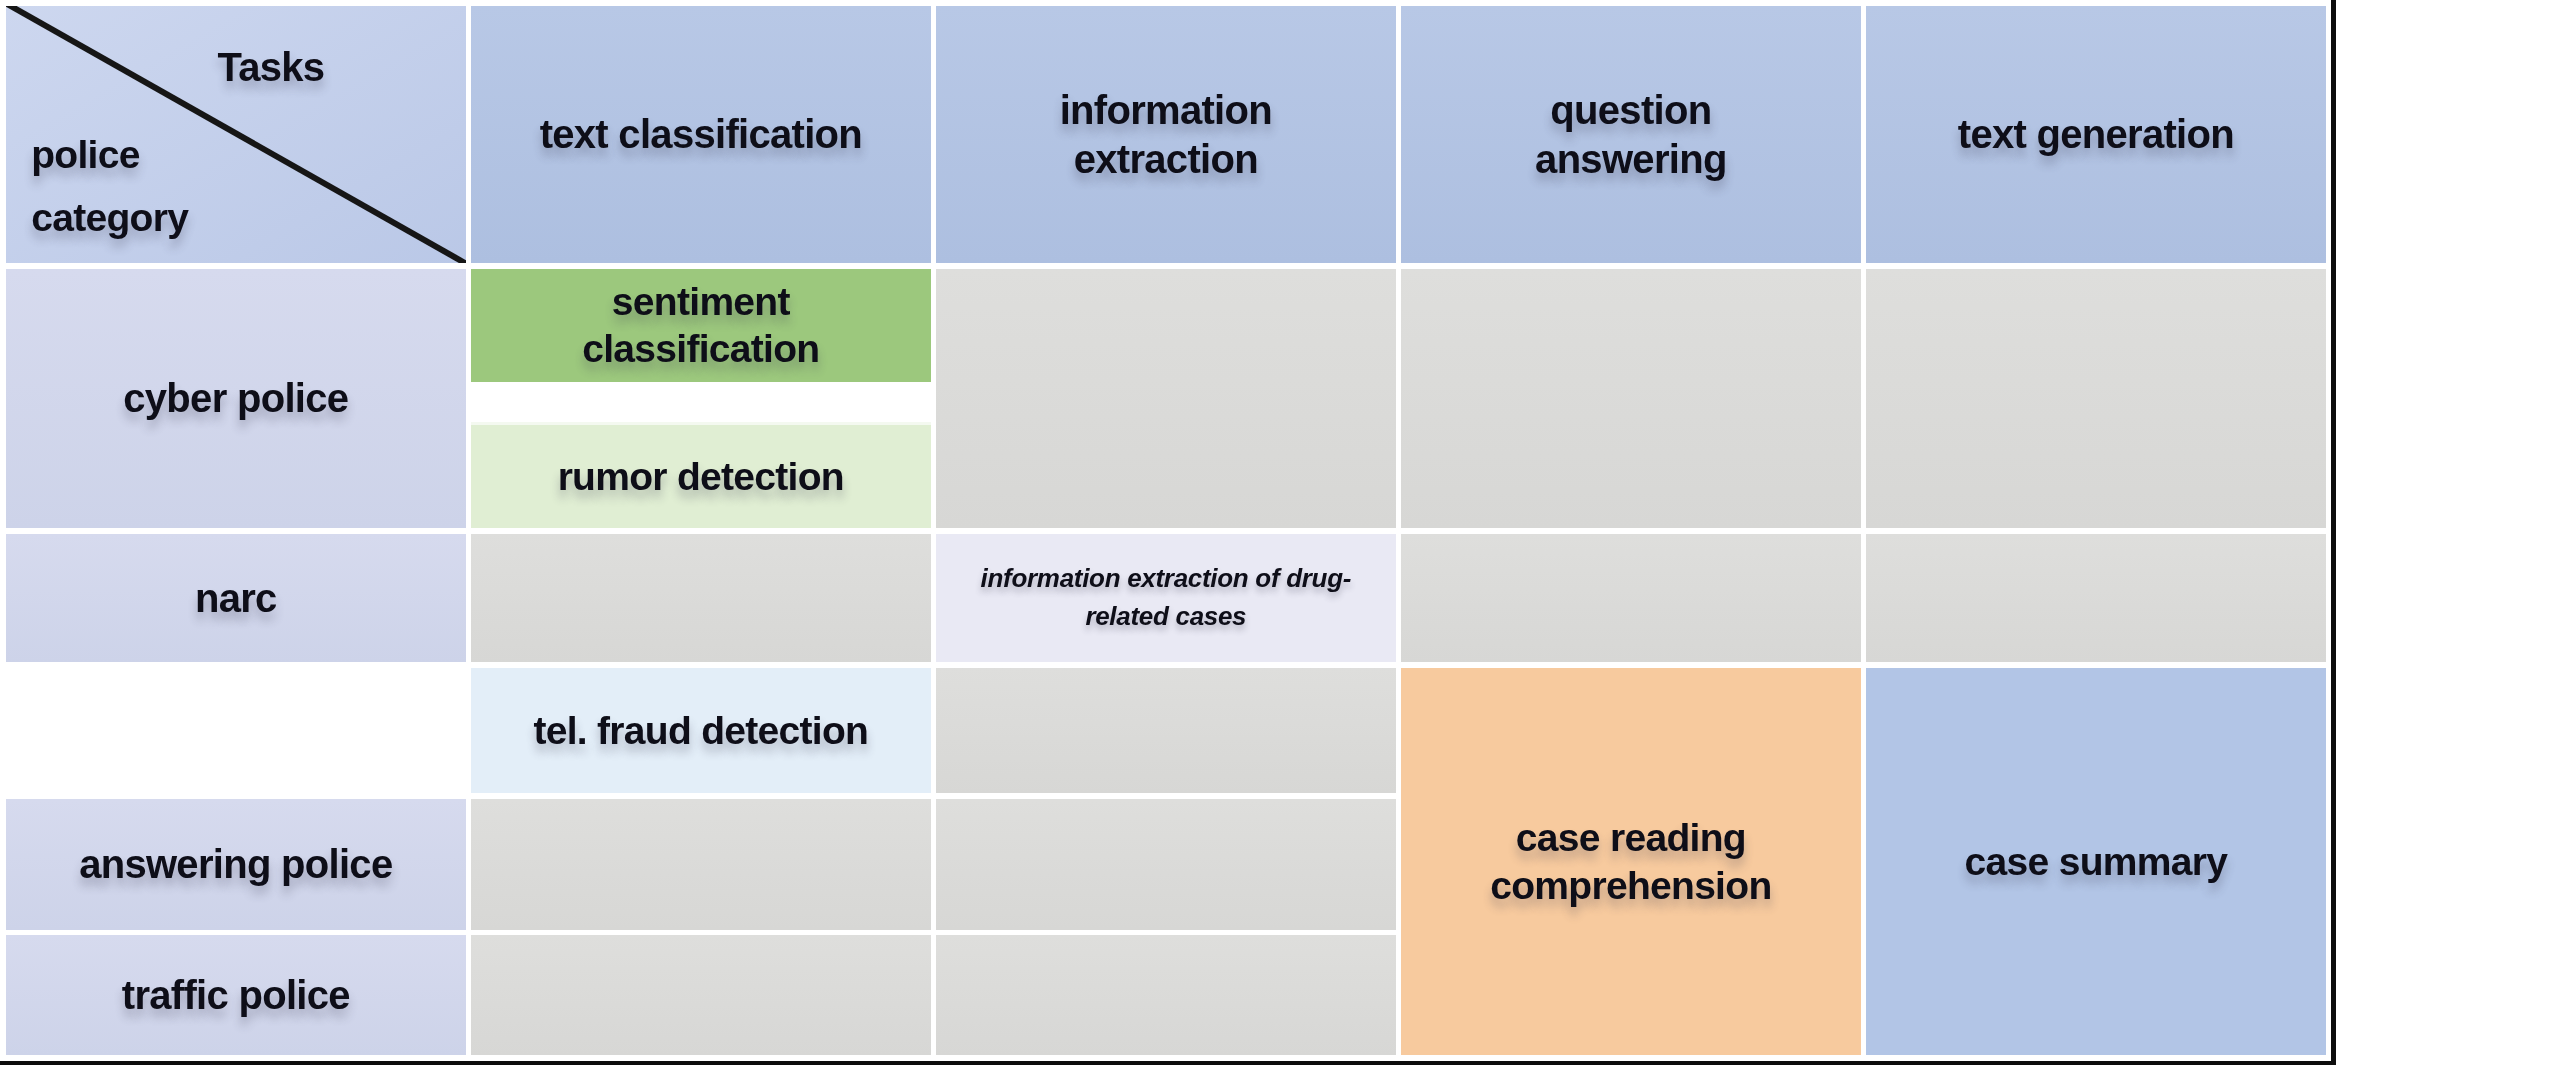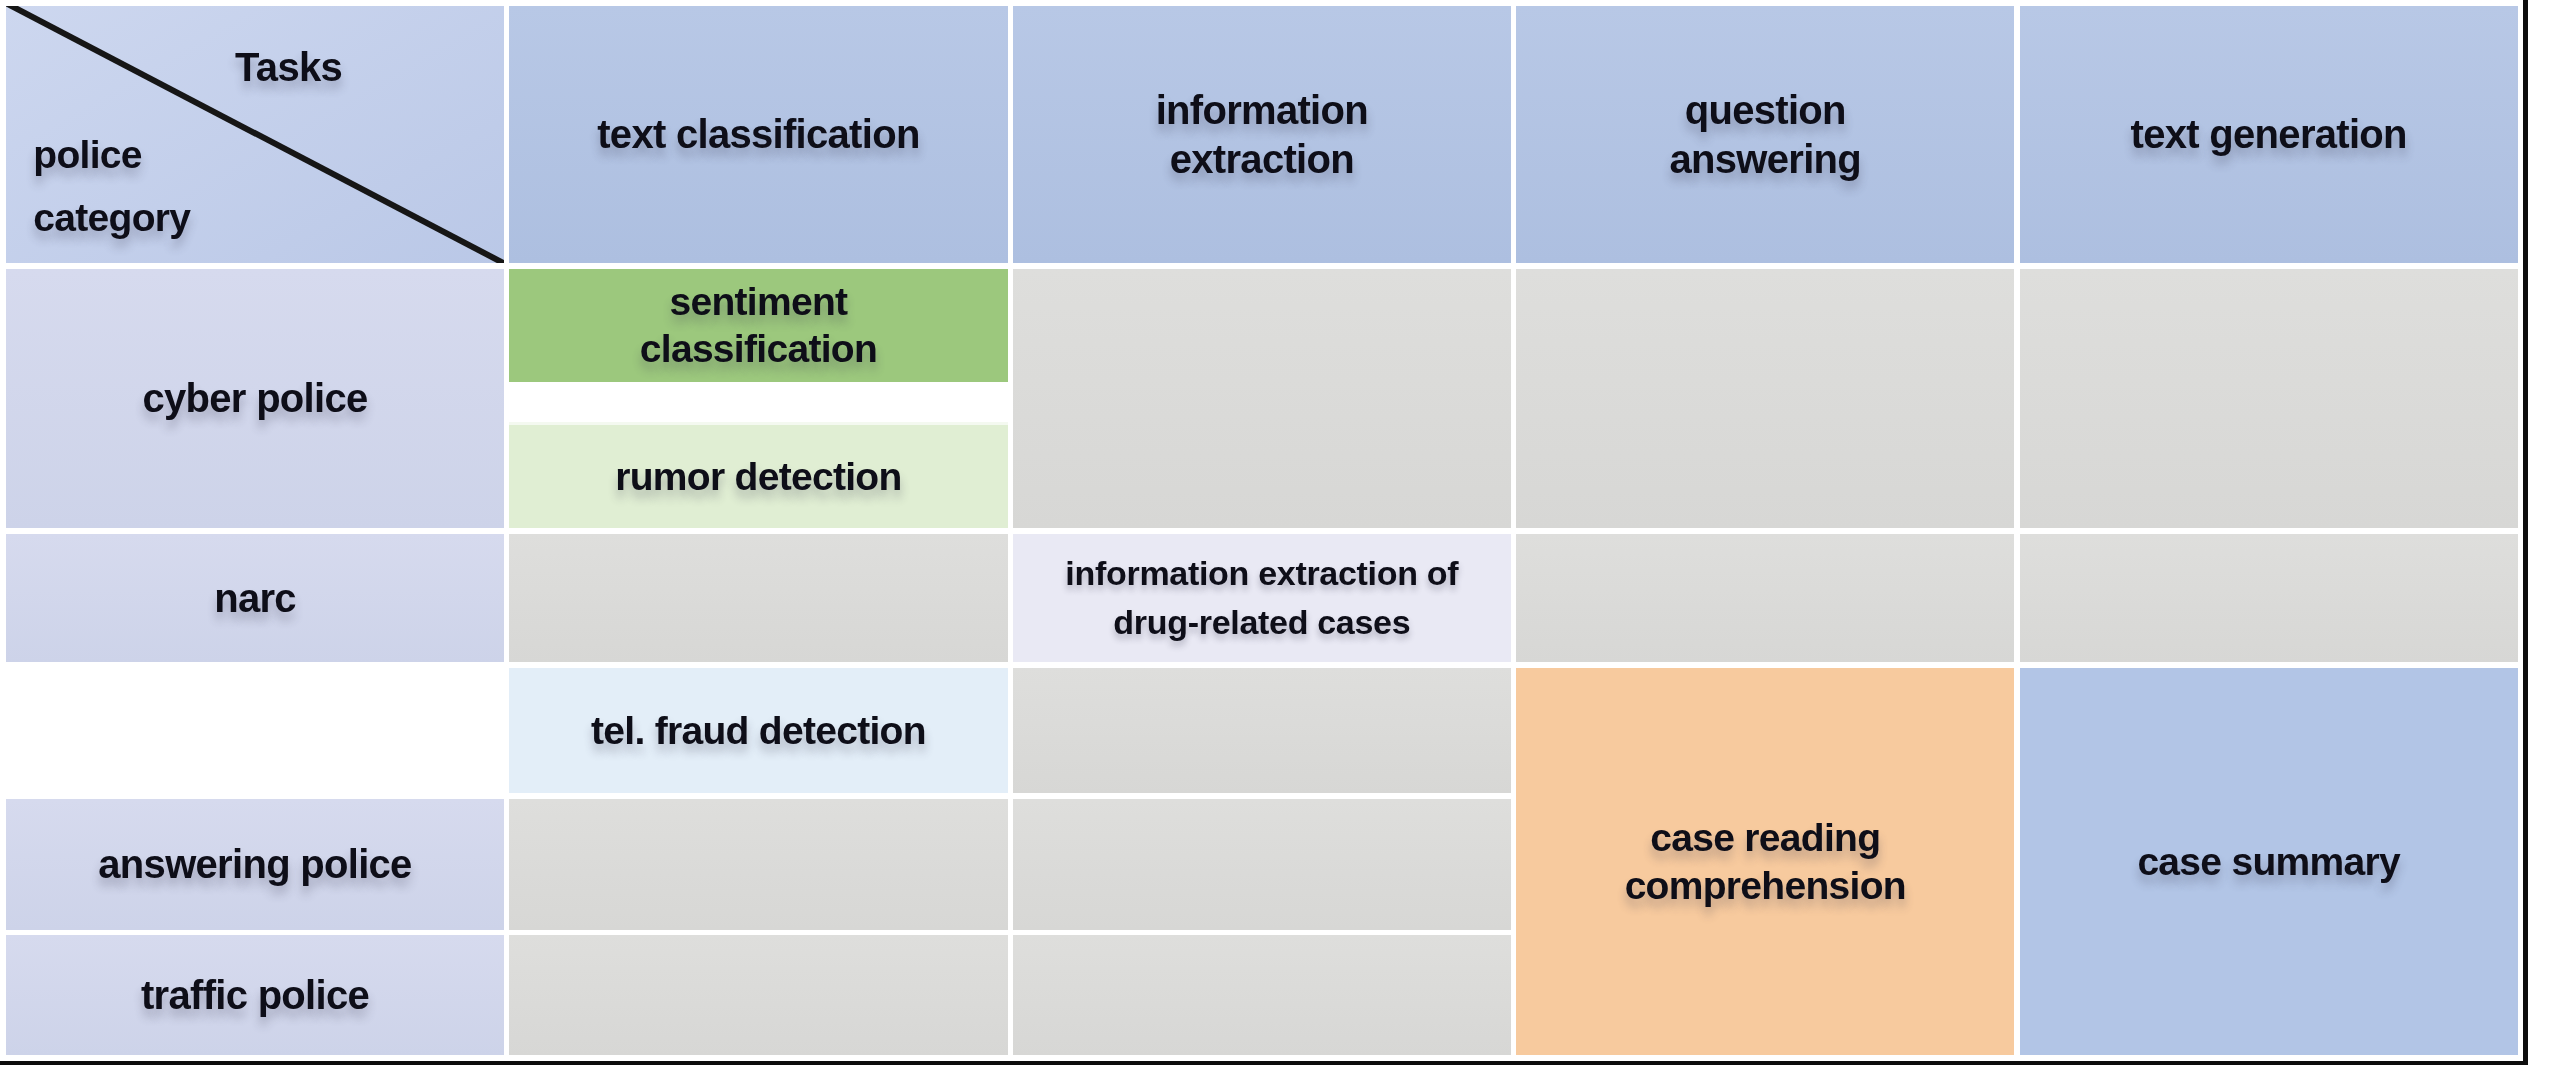--- a/index.html
+++ b/index.html
@@ -3,21 +3,21 @@
 <meta charset="utf-8">
 <style>
   * { margin: 0; padding: 0; box-sizing: border-box; }
   html, body { background: #ffffff; }
   body {
     font-family: "Liberation Sans", "DejaVu Sans", sans-serif;
     color: #0e0e18;
   }
   .canvas {
     position: relative;
-    width: 2528px;
+    width: 2336px;
     height: 1066px;
     background: #ffffff;
     padding: 5.9px 5.2px 5.9px 5.9px;
     border-right: 5.2px solid #0d0d0d;
     border-bottom: 5.2px solid #0d0d0d;
     overflow: hidden;
   }
   .grid {
     display: grid;
     width: 100%;
@@ -85,25 +85,26 @@
   .stack .sub.top { flex: 52 1 0; }
   .stack .sub.bottom { flex: 48 1 0; border-top: 3.3px solid rgba(255,255,255,0.65); }
   .stack .sub .label { font-size: 39px; }
   .stack .sub .label.wrap { max-width: 80%; }
   .stack .sub .label.oneline { white-space: nowrap; }
   
   .special .label { font-size: 39px; }
   .special .label.wrap60 { max-width: 62%; }
   .special .label.oneline { white-space: nowrap; }
   .drug .label {
-    font-size: 34px;
+    font-size: 26px;
     letter-spacing: -0.3px;
     max-width: 88%;
     line-height: 1.45;
     text-shadow: 0 4.6px 5.9px rgba(55,55,80,.30);
+    font-style: italic;
   }
 </style>
 </head>
 <body>
 
 <div class="canvas">
   <div class="grid">
 
     <div class="cell corner" style="grid-row:1; grid-column:1;">
       <svg class="diag" viewBox="0 0 100 100" preserveAspectRatio="none">

